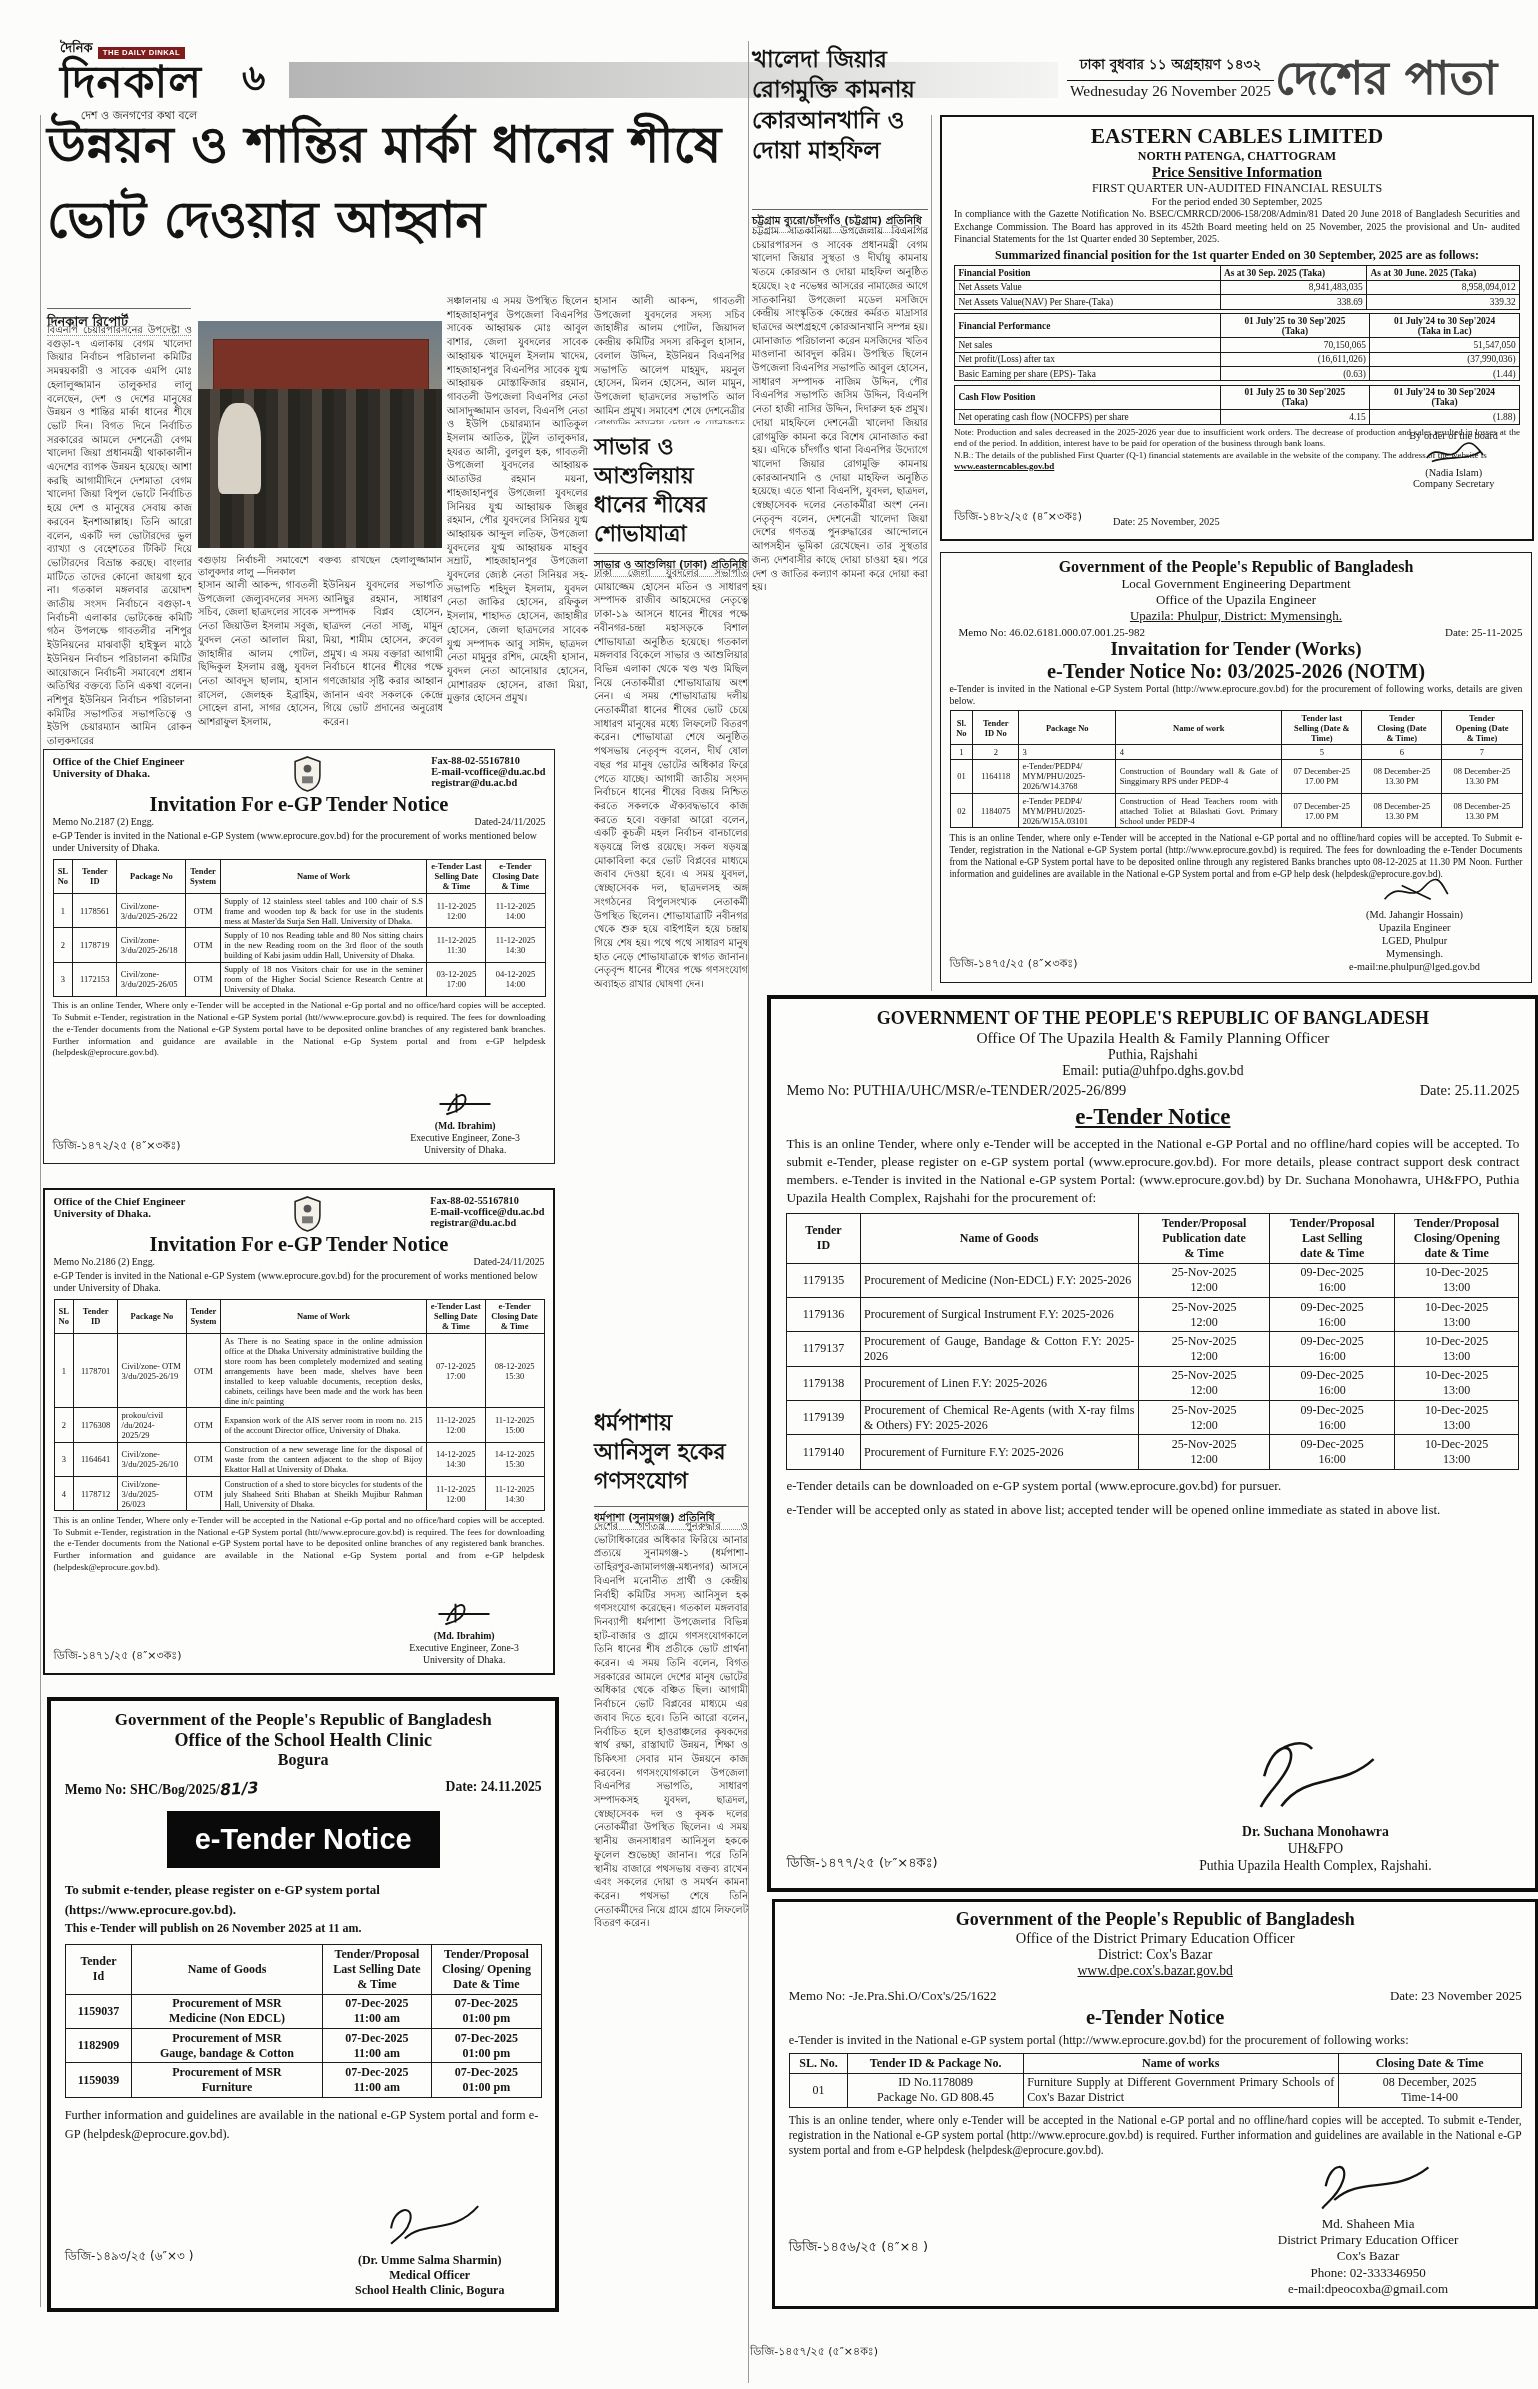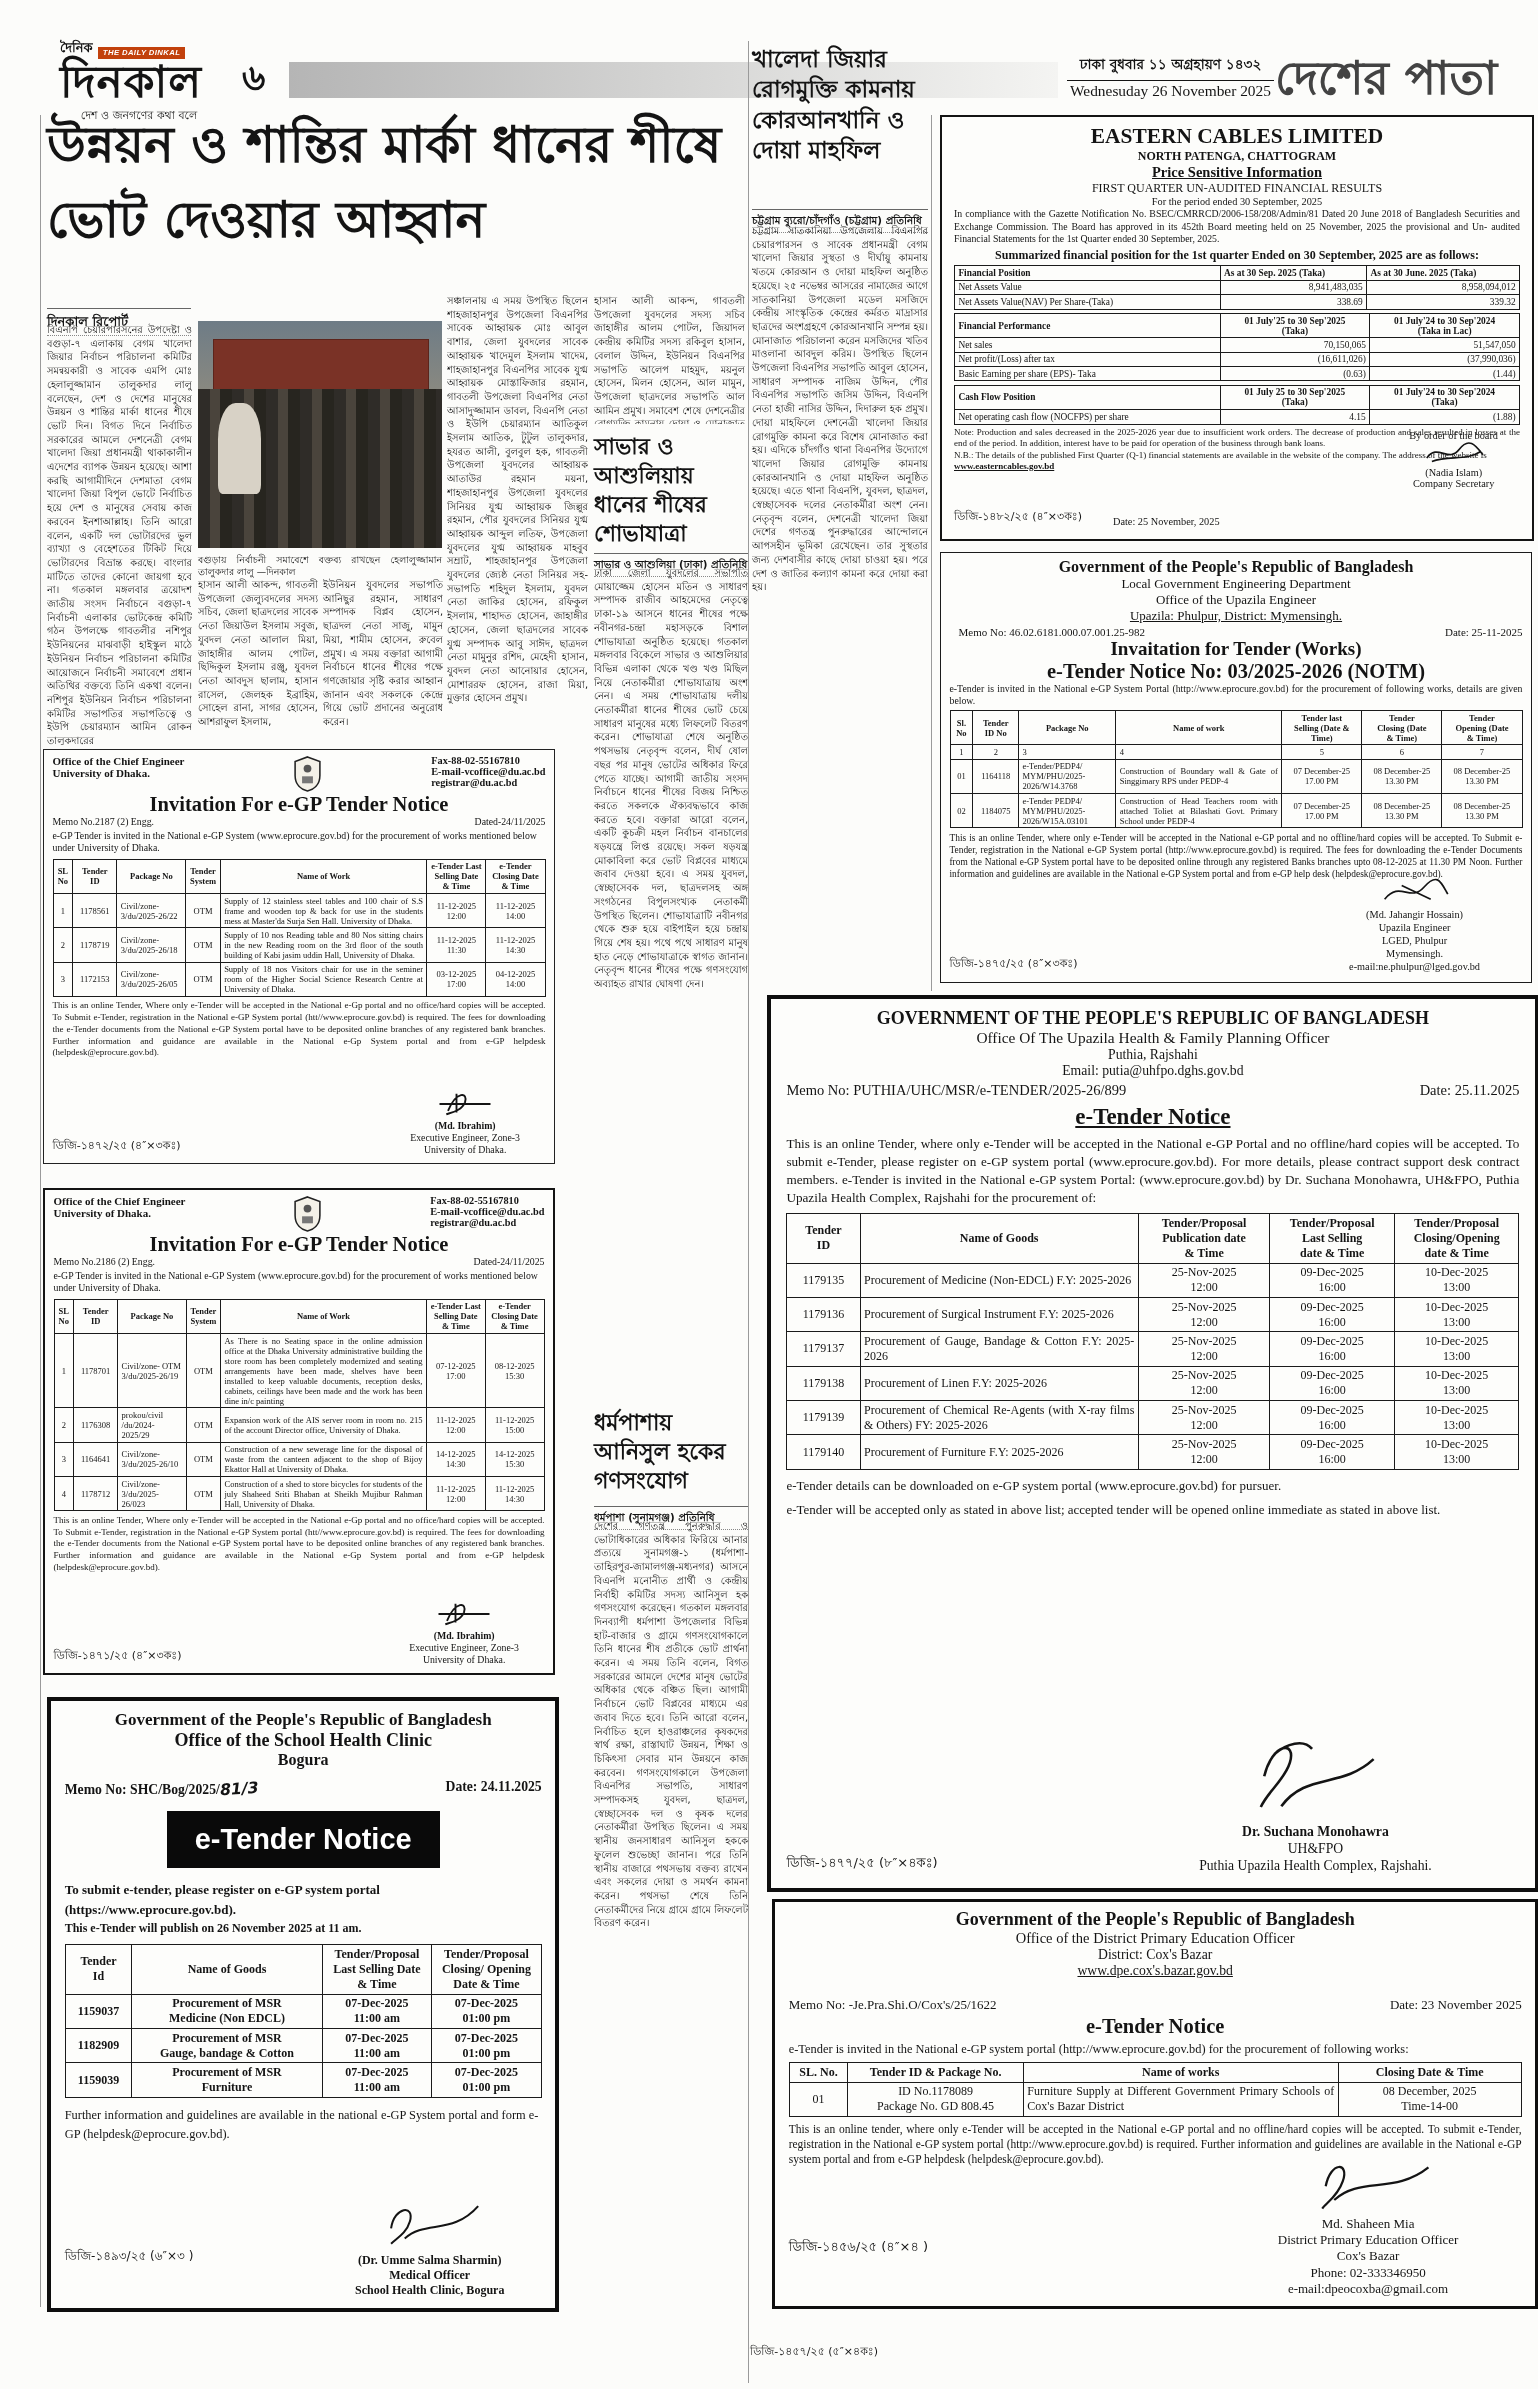--- a/index.html
+++ b/index.html
@@ -8,22 +8,22 @@
   .abs{position:absolute;}
   .bn{font-family:"DejaVu Sans",sans-serif;}
   .ser{font-family:"Liberation Serif",serif;}
   .ctr{text-align:center;}
   .just{text-align:justify;text-justify:inter-word;}
   .b{font-weight:bold;}
   .u{text-decoration:underline;}
   .vrule{position:absolute;width:0.9px;background:#9a9a9a;}
   
   #logo-big{font-size:44px;font-weight:800;line-height:1.05;letter-spacing:0.9px;}
-  #daily-strip{background:#c2410c;color:#fff;font-family:"Liberation Sans",sans-serif;
-               font-size:7.7px;font-weight:bold;padding:1.7px 5.1px;letter-spacing:0.4px;font-style:italic;}
+  #daily-strip{background:#7f1d1d;color:#fff;font-family:"Liberation Sans",sans-serif;
+               font-size:7.7px;font-weight:bold;padding:1.7px 5.1px;letter-spacing:0.4px;}
   #graybar{background:linear-gradient(to right,#b5b5b5,#f4f4f2);}
   #section-title{font-size:46px;font-weight:800;color:#434343;}
   
   .headline-xl{font-size:50px;line-height:75px;font-weight:800;}
   .headline-m{font-weight:800;line-height:1.32;}
   .byline{font-weight:bold;border-top:0.9px solid #666;border-bottom:0.9px dotted #888;padding:2.6px 0;margin-top:16px;}
   .bodytxt{font-size:9.8px;line-height:1.4;}
   
   #photo{background:#9a958d;overflow:hidden;}
   
@@ -376,21 +376,21 @@
       <div>Puthia Upazila Health Complex, Rajshahi.</div>
     </div>
     <div class="bn floret" style="position:absolute;left:15.4px;bottom:13.7px;font-size:13px;">ডিজি-১৪৭৭/২৫ (৮″×৪কঃ)</div>
   </div>
 
   <div class="box ser" style="left:772px;top:1899px;width:733px;height:390px;border:3.4px solid #0e0e0e;padding:6.8px 13.7px;">
     <div class="ctr b" style="font-size:18px;">Government of the People's Republic of Bangladesh</div>
     <div class="ctr" style="font-size:14.5px;">Office of the District Primary Education Officer</div>
     <div class="ctr" style="font-size:13.7px;">District: Cox's Bazar</div>
     <div class="ctr u" style="font-size:13.7px;">www.dpe.cox's.bazar.gov.bd</div>
-    <div class="memo-row" style="font-size:13px;margin-top:18px;">
+    <div class="memo-row" style="font-size:13px;margin-top:9px;">
       <span>Memo No: -Je.Pra.Shi.O/Cox's/25/1622</span>
       <span>Date: 23 November 2025</span>
     </div>
     <div class="ctr b" style="font-size:20.5px;margin:2.6px 0;">e-Tender Notice</div>
     <div class="just" style="font-size:12.4px;line-height:1.3;">e-Tender is invited in the National e-GP system portal (http://www.eprocure.gov.bd) for the procurement of following works:</div>
     <table class="nt" style="font-size:12px;margin-top:5.1px;">
       <tbody>
           <tr>
         <th style="width:8%;">SL. No.</th>
         <th style="width:24%;">Tender ID &amp; Package No.</th>

